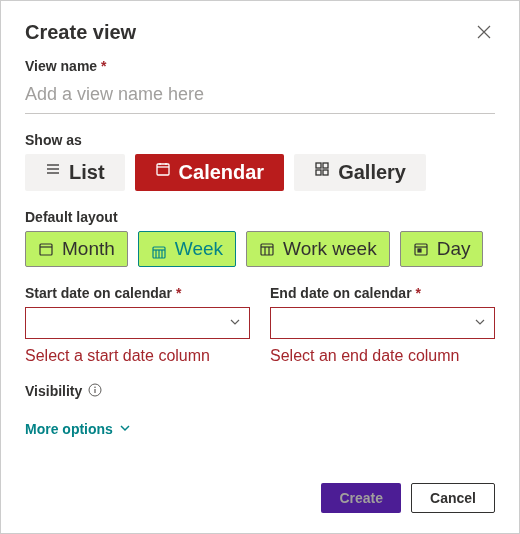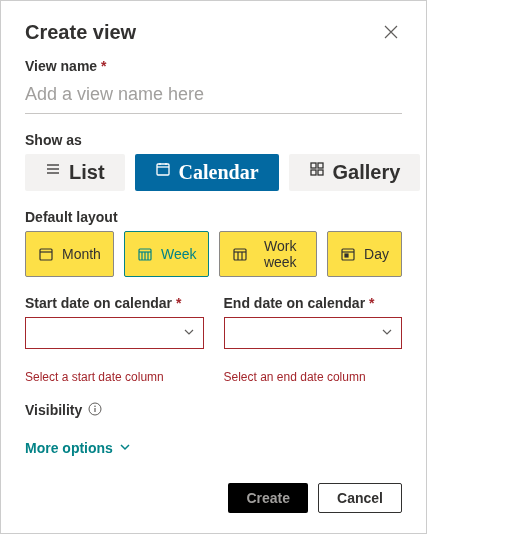--- a/index.html
+++ b/index.html
@@ -4,21 +4,21 @@
 <style>
   * { box-sizing: border-box; }
   body {
     margin: 0;
     font-family: "Segoe UI", -apple-system, sans-serif;
     font-size: 14px;
     color: #323130;
     background: #fff;
   }
   .dialog {
-    width: 427px;
+    width: 520px;
     height: 534px;
     border: 1px solid #ccc;
     padding: 20px 24px;
     position: relative;
   }
   .title-row {
     display: flex;
     justify-content: space-between;
     align-items: flex-start;
   }
@@ -61,41 +61,41 @@
     border: none;
     padding: 7px 20px;
     font-size: 20px;
     font-weight: 600;
     color: #323130;
     cursor: pointer;
     border-radius: 2px;
   }
   .mode-btn .icn { width: 16px; height: 16px; display: inline-flex; align-items:center; justify-content:center; }
   .mode-btn.active {
-    background: #0369a1;
+    background: #b91c1c;
     color: #fff;
-    font-family: Liberation Serif, serif;
   }
   .layout-row { display: flex; gap: 10px; margin-top: 6px; }
   .layout-btn {
     display: inline-flex;
     align-items: center;
     gap: 8px;
-    background: #fde047;
+    background: #bef264;
     border: 1px solid #8a8886;
     padding: 6px 12px;
-    font-size: 14px;
+    font-size: 19px;
     color: #323130;
     cursor: pointer;
     border-radius: 2px;
   }
   .layout-btn .icn { width: 16px; height: 16px; display:inline-flex; align-items:center; justify-content:center; }
   .layout-btn.selected {
     border: 1px solid #038387;
     color: #038387;
+    align-items: flex-end;
   }
   .date-cols {
     display: flex;
     gap: 20px;
     margin-top: 18px;
   }
   .date-col { flex: 1; }
   .date-select {
     width: 100%;
     border: 1px solid #a4262c;
@@ -103,22 +103,22 @@
     padding: 4px 8px;
     display: flex;
     align-items: center;
     justify-content: flex-end;
     color: #605e5c;
     cursor: pointer;
     background: #fff;
   }
   .err-msg {
     color: #a4262c;
-    font-size: 12px;
-    margin-top: 21px;
+    font-size: 16px;
+    margin-top: 8px;
   }
   .vis-row {
     display: flex;
     align-items: flex-start;
     gap: 6px;
     margin-top: 18px;
     font-weight: 600;
   }
   .info-icn {
     display:inline-flex;
@@ -158,21 +158,21 @@
     gap: 10px;
   }
   .btn {
     padding: 6px 18px;
     font-size: 14px;
     font-weight: 600;
     border-radius: 2px;
     cursor: pointer;
   }
   .btn-primary {
-    background: #000000;
+    background: #4c1d95;
     color: #a19f9d;
     border: none;
   }
   .btn-default {
     background: #fff;
     color: #323130;
     border: 1px solid #323130;
   }
 </style>
 </head>

